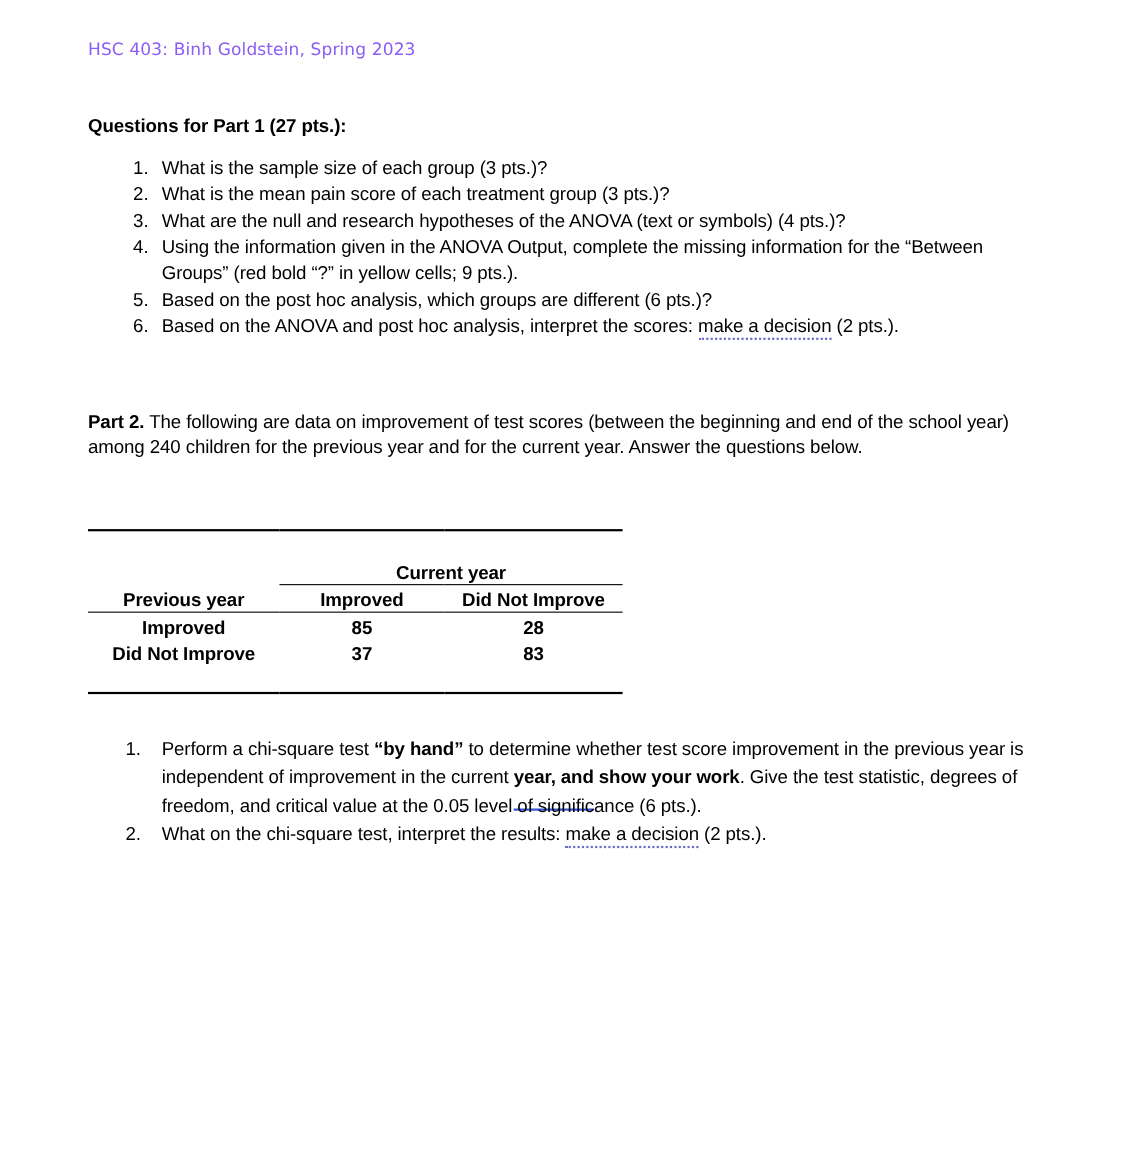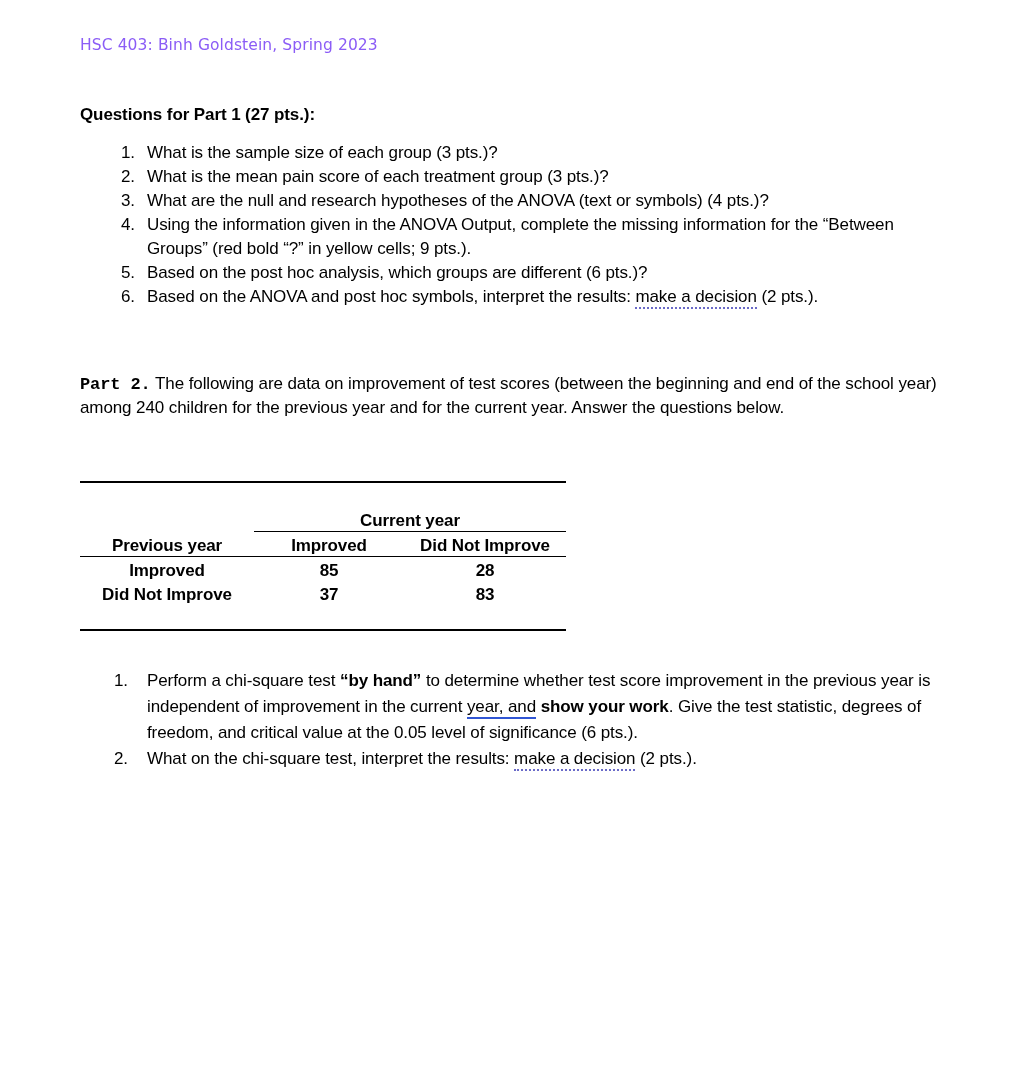--- a/index.html
+++ b/index.html
@@ -41,21 +41,21 @@
     line-height: 1.25;
     letter-spacing: -0.1px;
   }
 
   .para {
     font-size: 17px;
     line-height: 22.6px;
     letter-spacing: -0.1px;
     text-align: left;
   }
-  .para b { font-weight: bold; font-family: Liberation Mono, monospace; }
+  .para b { font-weight: bold; }
 
   
   ol.qlist {
     list-style: none;
     margin: 0;
     padding: 0;
   }
   ol.qlist > li {
     position: relative;
     padding-left: 67px;
@@ -81,21 +81,22 @@
 
   b.bold { font-weight: bold; text-align: right; }
 
   
   .dotted-ul {
     border-bottom: 2px dotted #6a6ac8;
     padding-bottom: 1px;
   }
   .blue-ul {
     border-bottom: 2px solid #2f55d4;
-    padding-bottom: 1px;
+    padding-bottom: 19px;
+    font-weight: bold;
   }
 
   
   .table-wrap {
     position: absolute;
     left: 80px;
     top: 481px;
     width: 486px;
   }
   table.xtab {
@@ -156,21 +157,21 @@
     <li>
       <span class="num">4.</span>
       <span>Using the information given in the ANOVA Output, complete the missing information for the “Between Groups” (red bold “?” in yellow cells; 9 pts.).</span>
     </li>
     <li>
       <span class="num">5.</span>
       <span>Based on the post hoc analysis, which groups are different (6 pts.)?</span>
     </li>
     <li>
       <span class="num">6.</span>
-      <span>Based on the ANOVA and post hoc symbols, interpret the results: </span><span class="dotted-ul">make a decision</span><span> (2 pts.).</span>
+      <span>Based on the ANOVA and post hoc analysis, interpret the scores: </span><span class="dotted-ul">make a decision</span><span> (2 pts.).</span>
     </li>
   </ol>
 
   <div class="para pos-part2">
     <b>Part 2.</b><span> The following are data on improvement of test scores (between the beginning and end of the school year) among 240 children for the previous year and for the current year. Answer the questions below.</span>
   </div>
 
   <div class="table-wrap">
     <table class="xtab">
       <tbody>

